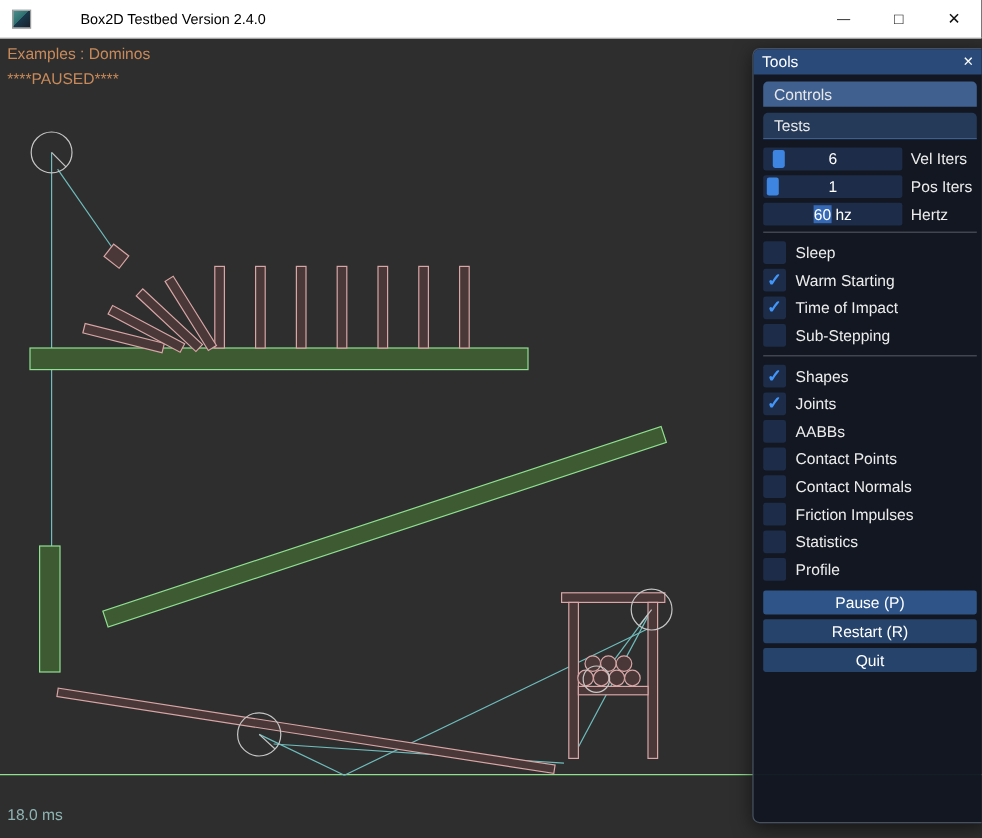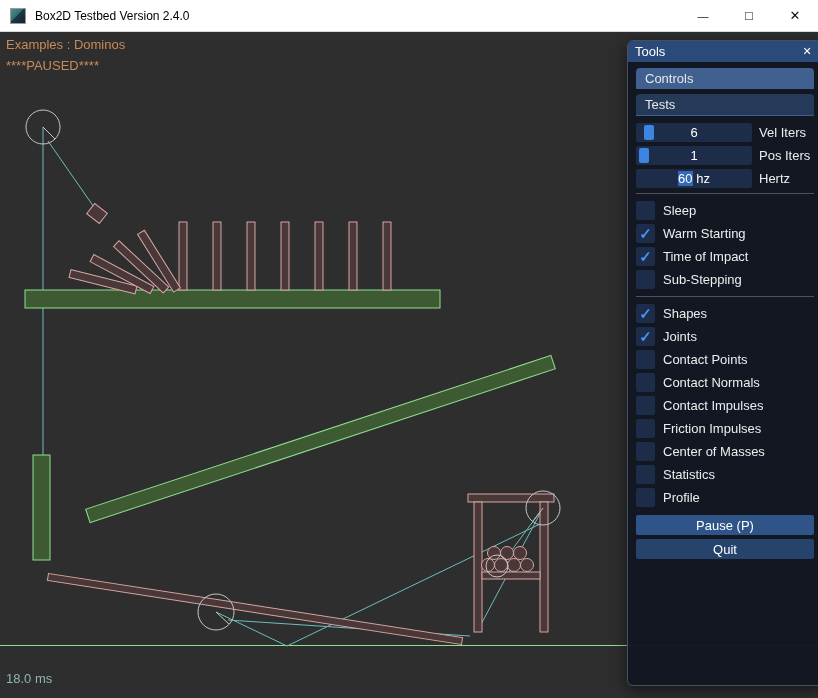--- a/index.html
+++ b/index.html
@@ -9,21 +9,21 @@
     background: #2e2e2e;
     font-family: "Liberation Sans", sans-serif;
     overflow: hidden;
     color: #e8e8e8;
   }
 
   
   .titlebar {
     position: absolute; top: 0; left: 0; right: 0; height: 32px;
     background: #ffffff; display: flex; align-items: center;
-    z-index: 20; border-bottom: 1px solid #d9d9d9;
+    z-index: 20; border-bottom: 1px solid #d9d9d9; gap: 32px;
   }
   .app-icon {
     width: 16px; height: 16px; margin: 0 9px 0 10px;
     background: linear-gradient(135deg, #4d8f8f 0%, #2e6f6f 45%, #1b3a4d 45%, #16202b 100%);
     border: 1px solid #9a9a9a;
   }
   .title-text { font-size: 12px; color: #000000; }
   .win-btns { margin-left: auto; display: flex; height: 100%; }
   .win-btn {
     width: 46px; height: 100%; display: flex; align-items: center;
@@ -252,46 +252,43 @@
       <span class="cb-label">Shapes</span>
     </div>
     <div class="crow">
       <span class="cb checked">
           <span class="mark">✓</span>
         </span>
       <span class="cb-label">Joints</span>
     </div>
     <div class="crow">
       <span class="cb"></span>
+      <span class="cb-label">AABBs</span>
+    </div>
+    <div class="crow">
+      <span class="cb"></span>
       <span class="cb-label">Contact Points</span>
     </div>
     <div class="crow">
       <span class="cb"></span>
       <span class="cb-label">Contact Normals</span>
     </div>
     <div class="crow">
       <span class="cb"></span>
-      <span class="cb-label">Contact Impulses</span>
-    </div>
-    <div class="crow">
-      <span class="cb"></span>
       <span class="cb-label">Friction Impulses</span>
-    </div>
-    <div class="crow">
-      <span class="cb"></span>
-      <span class="cb-label">Center of Masses</span>
     </div>
     <div class="crow">
       <span class="cb"></span>
       <span class="cb-label">Statistics</span>
     </div>
     <div class="crow">
       <span class="cb"></span>
       <span class="cb-label">Profile</span>
     </div>
 
     <div class="btns">
       <div class="im-btn first">Pause (P)</div>
+      <div class="im-btn">Restart (R)</div>
       <div class="im-btn">Quit</div>
     </div>
 
   </div>
 </div>
 
 </body></html>

